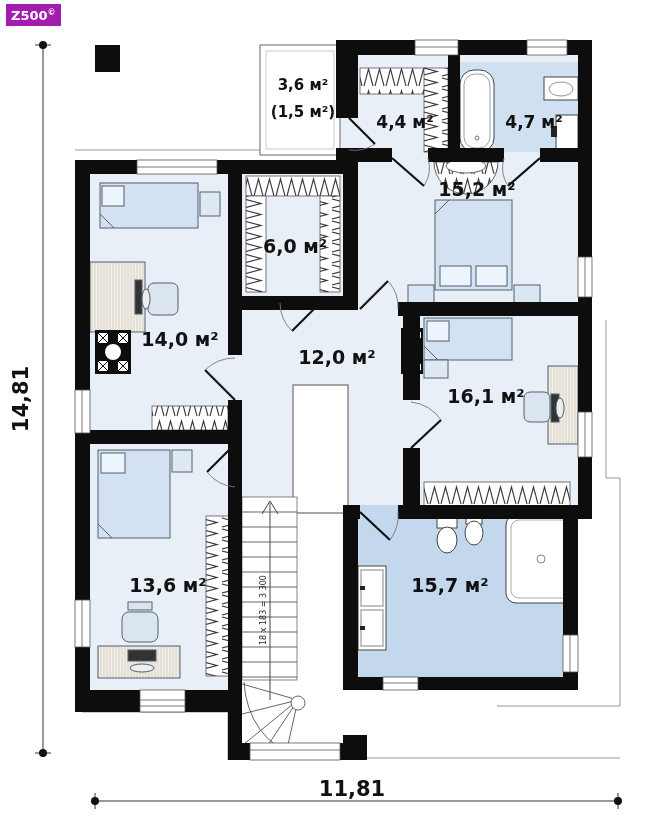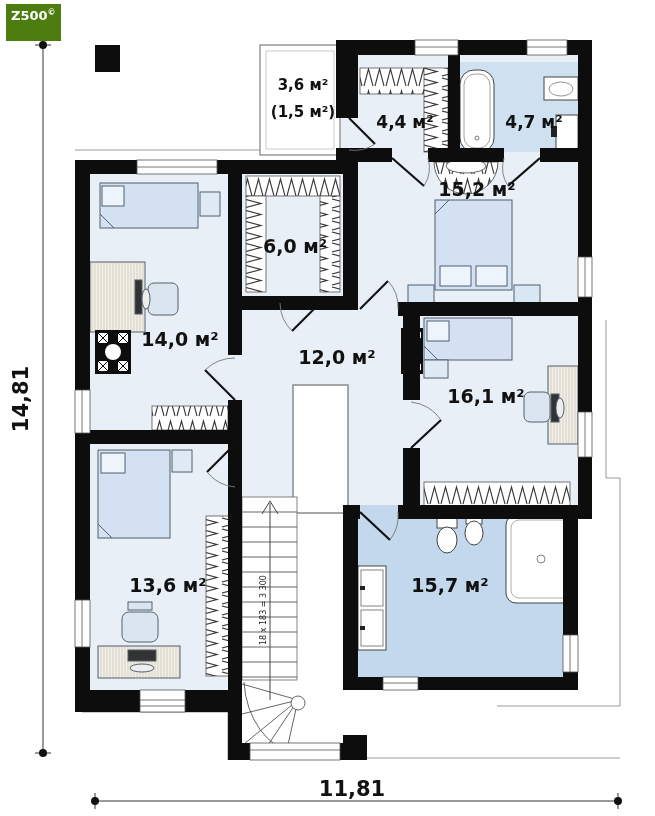--- a/index.html
+++ b/index.html
@@ -5,22 +5,22 @@
   html,body{margin:0;padding:0;background:#fff;}
   .canvas{position:relative;width:655px;height:816px;background:#ffffff;overflow:hidden;
           font-family:"DejaVu Sans",sans-serif;}
   svg{position:absolute;left:0;top:0;}
   .room-label{font-family:"DejaVu Sans",sans-serif;font-weight:bold;fill:#111;}
   .room-label.big{font-size:19px;}
   .room-label.mid{font-size:17px;}
   .room-label.small{font-size:15px;}
   .dim-label{font-family:"DejaVu Sans",sans-serif;font-weight:bold;font-size:21px;fill:#111;}
   .stair-note{font-family:"DejaVu Sans",sans-serif;font-size:8px;fill:#222;}
-  .logo-badge{position:absolute;left:6px;top:4px;background:#4d7c0f;color:#fff;
-              padding:1px 5px 17px 5px;font-size:13px;font-weight:bold;line-height:16px;}
+  .logo-badge{position:absolute;left:6px;top:4px;background:#a21caf;color:#fff;
+              padding:1px 5px 2px 5px;font-size:13px;font-weight:bold;line-height:16px;}
   .logo-badge sup{font-size:8px;}
 </style>
 </head>
 <body>
 
 <div class="canvas">
 
   <div class="logo-badge"><span>Z500</span><sup>©</sup></div>
 
   <svg width="655" height="816" viewBox="0 0 655 816">

